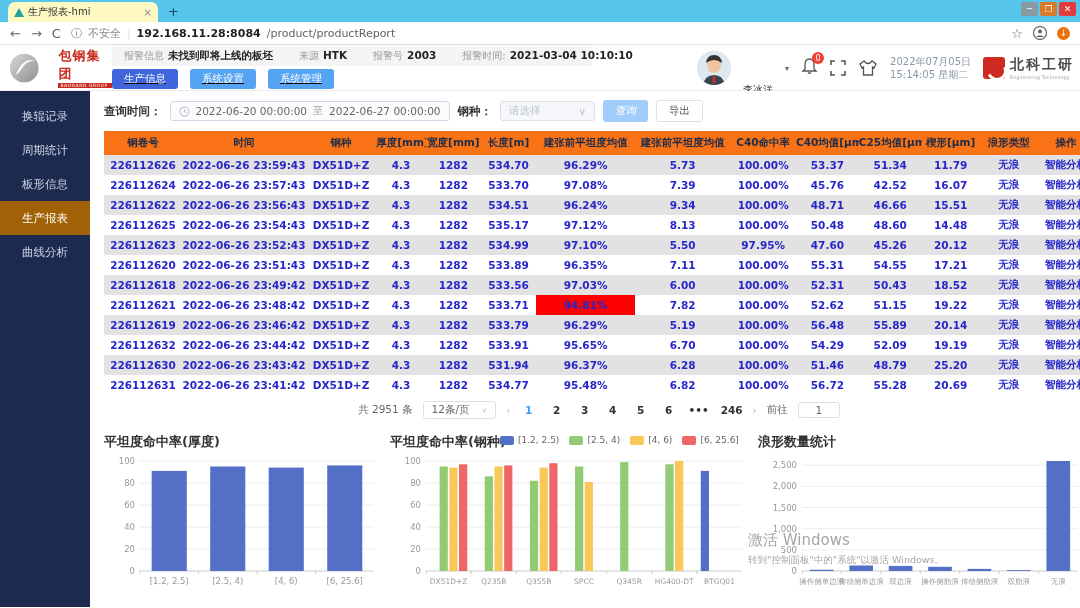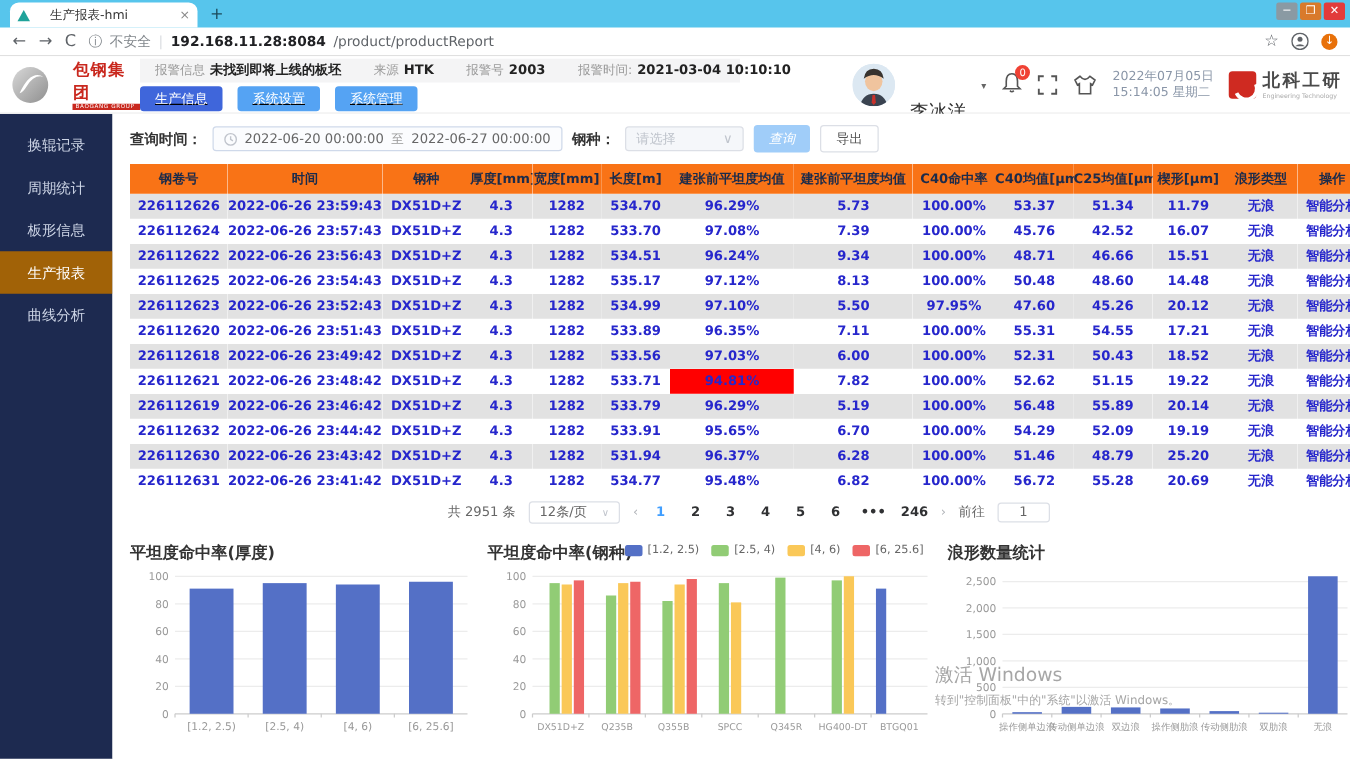--- a/index.html
+++ b/index.html
@@ -2,22 +2,22 @@
 <html><head>
 <meta charset="utf-8">
 <style>
   * { margin:0; padding:0; box-sizing:border-box; }
   html,body { width:1080px; height:608px; overflow:hidden;
     font-family:"DejaVu Sans","Liberation Sans",sans-serif; background:#fff; }
   .window { width:1080px; height:608px; position:relative; background:#fff; }
 
   
   .titlebar { height:22px; background:#57c5ec; display:flex; align-items:flex-end; position:relative; }
-  .tab { width:150px; height:20px; background:#ffffff; border-radius:7px 7px 0 0; margin-left:8px;
-    display:flex; align-items:center; padding:0 6px; gap:16px; }
+  .tab { width:150px; height:20px; background:#fef9c3; border-radius:7px 7px 0 0; margin-left:8px;
+    display:flex; align-items:center; padding:0 6px; gap:4px; }
   .favicon { width:0; height:0; border-left:5px solid transparent; border-right:5px solid transparent;
     border-bottom:9px solid #1fa39a; }
   .tab-title { font-size:10px; color:#333; flex:1; white-space:nowrap; overflow:hidden; }
   .tab-close { font-size:10px; color:#888; }
   .newtab-btn { color:#1b4a5a; font-size:13px; margin-left:10px; padding-bottom:3px; }
   .win-controls { position:absolute; right:4px; top:2px; display:flex; gap:2px; }
   .win-btn { width:17px; height:14px; font-size:9px; color:#fff; display:flex; align-items:center;
     justify-content:center; border-radius:2px; }
   .win-min { background:#8a9aa3; } .win-max { background:#d97a2b; } .win-close { background:#e23b3b; }
 
@@ -48,21 +48,21 @@
   .alarm-strip { background:#f4f4f5; height:19px; display:flex; align-items:center; gap:26px;
     padding:0 12px; width:480px; }
   .alarm-item { font-size:10px; color:#999; white-space:nowrap; }
   .alarm-item b { color:#222; margin-left:4px; font-size:10.5px; }
   .nav-btns { display:flex; gap:12px;text-decoration:underline; }
   .nav-btn { border:none; color:#fff; font-size:10.5px; padding:3px 12px; border-radius:3px; }
   .nav-btn.active { background:#3f66db; }
   .nav-btn.normal { background:#55a3f3; }
   .header-right { position:absolute; right:6px; top:0; height:46px; display:flex; align-items:center; gap:12px; }
   .avatar { width:34px; height:34px; border-radius:50%; overflow:hidden; background:#dce8f2; }
-  .username { font-size:15px; color:#333;margin-top:43px; }
+  .username { font-size:10px; color:#333;margin-top:43px; }
   .caret { font-size:8px; color:#666; }
   .bell-wrap { position:relative; }
   .badge { position:absolute; top:-5px; right:-6px; background:#f04134; color:#fff; font-size:8px;
     min-width:12px; height:12px; border-radius:7px; display:flex; align-items:center; justify-content:center; }
   .datetime { font-size:10px; color:#8a96a8; line-height:1.35; }
   .vendor { display:flex; align-items:center; gap:5px; }
   .vendor-ic { width:22px; height:22px; background:#cf2a21; border-radius:3px; position:relative; }
   .vendor-ic::after { content:""; position:absolute; left:4px; top:4px; width:14px; height:14px;
     border-radius:50%; border:3px solid #fff; border-top-color:transparent; border-left-color:transparent;
     transform:rotate(20deg); }

